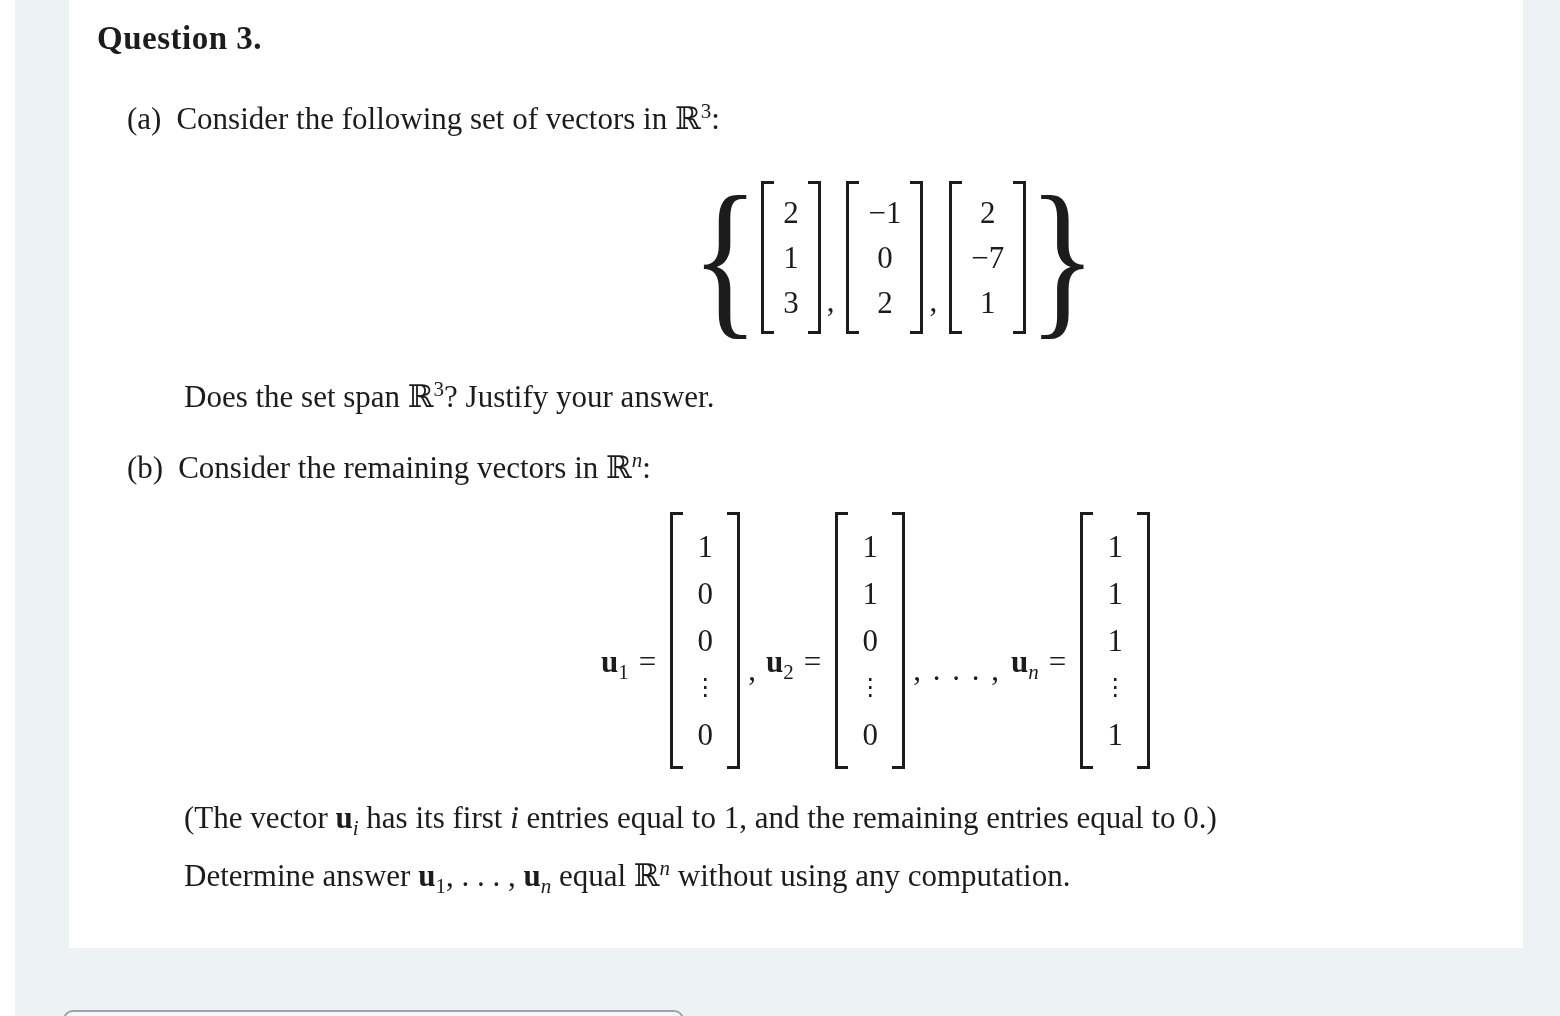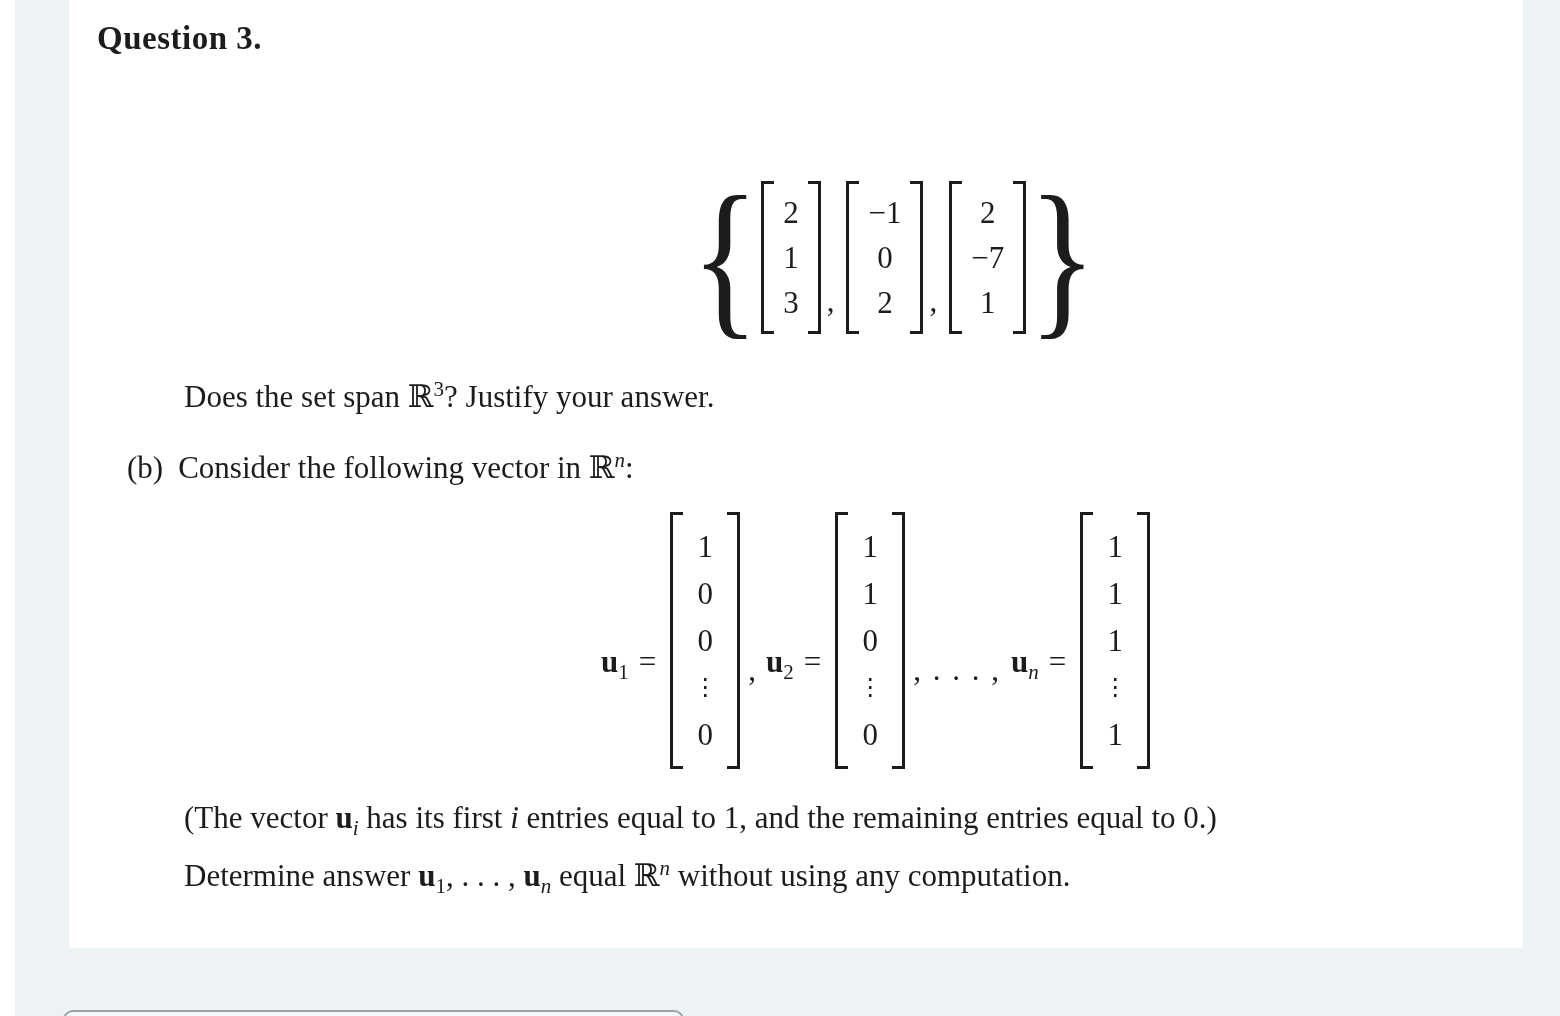--- a/index.html
+++ b/index.html
@@ -151,20 +151,23 @@
 </head>
 <body>
 
 <div class="stage">
   <div class="left-strip"></div>
 
   <div class="card">
 
     <div class="q-title">Question 3.</div>
 
+    <div class="text-row row-a-intro">
+      <span class="part-label">(a)</span><span>Consider the following set of vectors in </span><span class="bb">ℝ</span><sup class="sp">3</sup><span>:</span>
+    </div>
 
     <div class="display-a">
       <span class="brace">{</span>
 
       <span class="vec">
         <span class="br l"></span>
         <span class="colv">
           <span>2</span>
           <span>1</span>
           <span>3</span>
@@ -197,21 +200,21 @@
       </span>
 
       <span class="brace">}</span>
     </div>
 
     <div class="text-row row-does">
       <span>Does the set span </span><span class="bb">ℝ</span><sup class="sp">3</sup><span>? Justify your answer.</span>
     </div>
 
     <div class="text-row row-b-intro">
-      <span class="part-label">(b)</span><span>Consider the following vector in </span><span class="bb">ℝ</span><sup class="sp it">n</sup><span>:</span>
+      <span class="part-label">(b)</span><span>Consider the remaining vectors in </span><span class="bb">ℝ</span><sup class="sp it">n</sup><span>:</span>
     </div>
 
     <div class="display-b">
 
       <span class="ulab"><span class="bold-math">u</span><sub class="sb">1</sub><span class="eq">=</span></span>
 
       <span class="vec">
         <span class="br l"></span>
         <span class="colv">
           <span>1</span>

